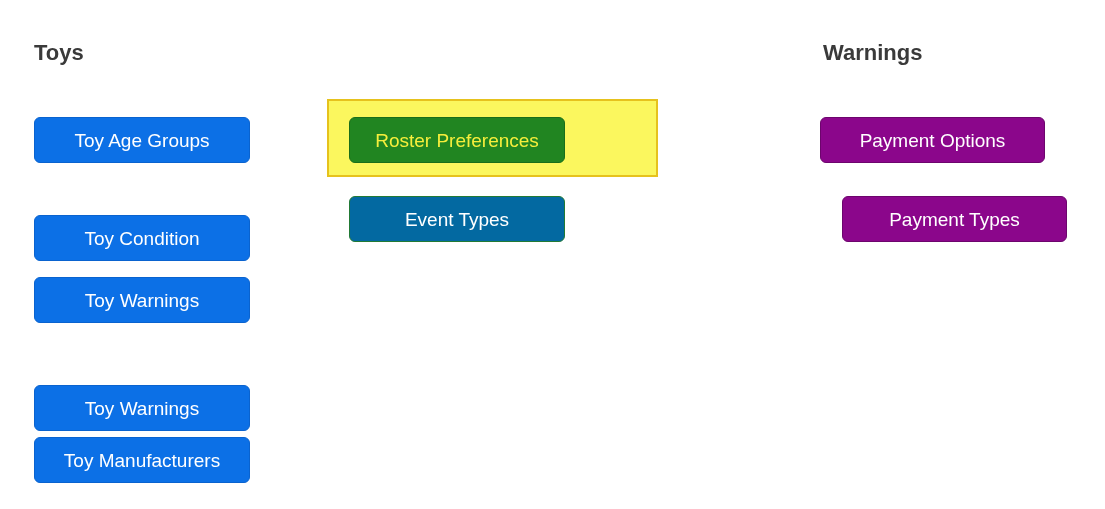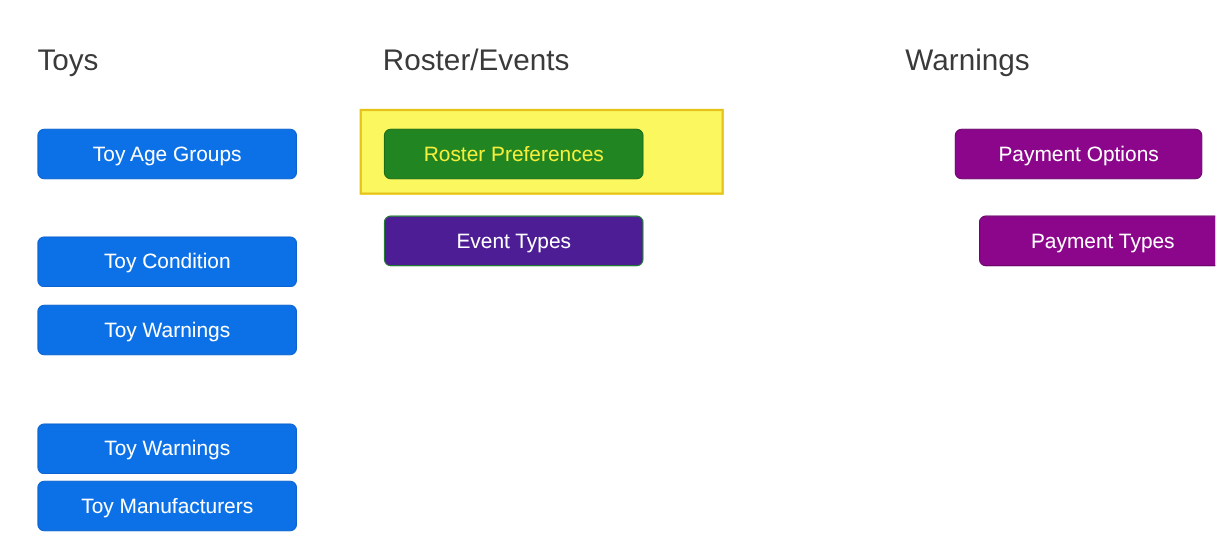--- a/index.html
+++ b/index.html
@@ -11,33 +11,33 @@
   .stage {
     position: relative;
     width: 1105px;
     height: 509px;
     background: #ffffff;
     overflow: hidden;
   }
   .heading {
     position: absolute;
     top: 41px;
-    font-size: 27px;
-    font-weight: 400;
+    font-size: 22px;
+    font-weight: 700;
     color: #3a3a3a;
     line-height: 1.1;
     white-space: nowrap;
   }
   .heading-toys     { left: 34px; }
   .heading-roster   { left: 348px; }
   .heading-payments { left: 823px; }
 
   .btn {
     position: absolute;
-    width: 236px;
+    width: 216px;
     height: 46px;
     border-radius: 6px;
     font-family: "Liberation Sans", sans-serif;
     font-size: 19px;
     line-height: 46px;
     text-align: center;
     padding: 0;
     cursor: pointer;
     white-space: nowrap;
   }
@@ -67,41 +67,40 @@
     position: absolute;
     left: 20px;
     top: 16px;
     background: #218521;
     border: 1px solid #1a6e1a;
     color: #f6ee3c;
   }
   .btn-event-types {
     left: 349px;
     top: 196px;
-    background: #4c1d95;
+    background: #0369a1;
     border: 1px solid #227a35;
     color: #ffffff;
   }
   .btn-purple {
-    left: 868px;
+    left: 820px;
     width: 225px;
     background: #8b068b;
     border: 1px solid #6d056d;
     color: #ffffff;
   }
   .btn-pay-types { top: 196px; margin-left: 22px; }
 </style>
 </head>
 <body>
 
 <div class="stage">
 
   <div class="heading heading-toys">Toys</div>
 
-  <div class="heading heading-roster">Roster/Events</div>
 
   <div class="heading heading-payments">Warnings</div>
 
   <div class="col-toys">
     <button class="btn btn-blue btn-row1">Toy Age Groups</button>
     <button class="btn btn-blue btn-row2">Toy Condition</button>
     <button class="btn btn-blue btn-row3">Toy Warnings</button>
     <button class="btn btn-blue btn-row4">Toy Warnings</button>
     <button class="btn btn-blue btn-row5">Toy Manufacturers</button>
   </div>

